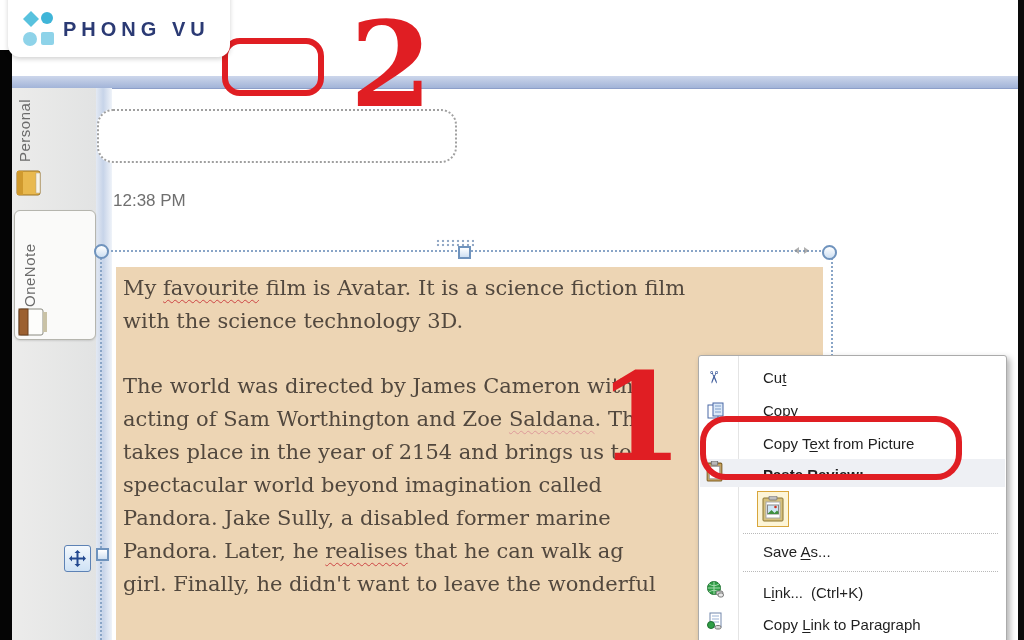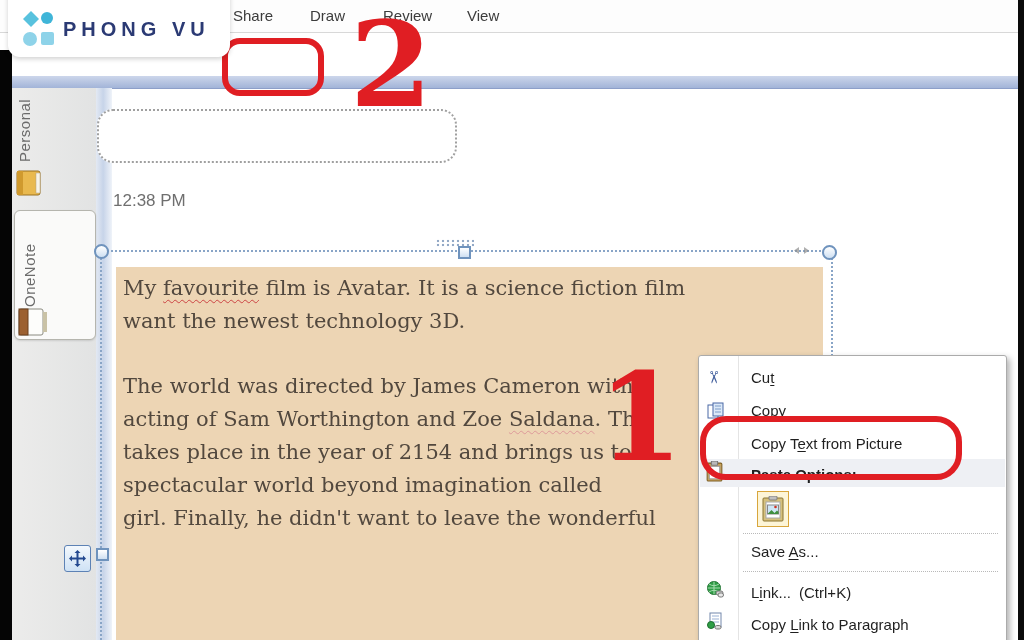--- a/index.html
+++ b/index.html
@@ -78,21 +78,21 @@
   .pgap{height:32px;}
   .sq{text-decoration:underline;text-decoration-style:wavy;text-decoration-color:#cc4444;
       text-decoration-thickness:1px;text-underline-offset:4px;}
   .sq2{text-decoration:underline;text-decoration-style:wavy;text-decoration-color:#dd9a9a;
       text-decoration-thickness:1px;text-underline-offset:4px;}
 
   
   .cmenu{position:absolute;left:698px;top:355px;width:307px;height:290px;background:#fff;
          border:1px solid #ababab;border-radius:3px;box-shadow:3px 3px 6px rgba(0,0,0,.3);z-index:50;}
   .gutter-line{position:absolute;left:39px;top:0;width:1px;height:100%;background:#e4e4e4;}
-  .mi{position:absolute;left:52px;font-size:15px;color:#1f1f1f;line-height:16px;white-space:nowrap;cursor:default;}
+  .mi{position:absolute;left:64px;font-size:15px;color:#1f1f1f;line-height:16px;white-space:nowrap;cursor:default;}
   .mi u{text-underline-offset:2px;}
   .mi-bold{font-weight:bold;}
   .po-band{position:absolute;left:1px;top:103px;width:305px;height:28px;background:#eef0f4;}
   .gicon{position:absolute;}
   .scissors{left:8px;top:11px;font-family:"DejaVu Sans",sans-serif;font-size:17px;color:#44619e;
             transform:rotate(90deg);}
   .paste-thumb{position:absolute;left:58px;top:135px;width:30px;height:34px;
             border:1px solid #d8a63c;background:#fdf5d7;display:flex;align-items:center;justify-content:center;}
   .msep{position:absolute;left:44px;width:255px;border-top:1px dotted #b9b9b9;}
   .shortcut{margin-left:8px;}
@@ -111,26 +111,20 @@
              border-radius:12px;box-shadow:0 2px 5px rgba(0,0,0,.18);z-index:70;}
   .logo-icon{position:absolute;left:14px;top:24px;}
   .logo-text{position:absolute;left:55px;top:32px;font-size:20px;font-weight:bold;color:#2b3a74;
              letter-spacing:5px;}
 </style>
 </head>
 <body>
 
 <div class="stage">
 
-  <div class="menubar">
-    <div class="menu-item" style="left:233px">Share</div>
-    <div class="menu-item" style="left:310px">Draw</div>
-    <div class="menu-item" style="left:383px">Review</div>
-    <div class="menu-item" style="left:467px">View</div>
-  </div>
 
   <div class="blueband"></div>
 
   <div class="bar-left"></div>
   <div class="bar-right"></div>
 
   <div class="sidebar">
     <div class="vlabel nb-personal-label">Personal</div>
     <div class="nb-personal-icon">
       <svg width="30" height="26" viewBox="0 0 30 26">
@@ -160,26 +154,28 @@
   <div class="grip"></div>
   <div class="tr-mini">
     <svg width="15" height="9" viewBox="0 0 15 9">
       <path d="M0 4.5 L5 1 v7 z" fill="#8e8e8e"></path>
         <path d="M15 4.5 L10 1 v7 z" fill="#8e8e8e"></path>
     </svg>
   </div>
 
   <div class="pic">
     <div class="pline"><span>My </span><span class="sq">favourite</span><span> film is Avatar. It is a science fiction film</span></div>
-    <div class="pline">want the newest technology 3D.</div>
+    <div class="pline">with the science technology 3D.</div>
     <div class="pgap"></div>
     <div class="pline">The world was directed by James Cameron with</div>
     <div class="pline"><span>acting of Sam Worthington and Zoe </span><span class="sq2">Saldana</span><span>. Th</span></div>
     <div class="pline">takes place in the year of 2154 and brings us to</div>
     <div class="pline">spectacular world beyond imagination called</div>
+    <div class="pline">Pandora. Jake Sully, a disabled former marine</div>
+    <div class="pline"><span>Pandora. Later, he </span><span class="sq">realises</span><span> that he can walk ag</span></div>
     <div class="pline">girl. Finally, he didn't want to leave the wonderful</div>
   </div>
 
   <div class="h-circle" style="left:94px;top:244px"></div>
   <div class="h-circle" style="left:822px;top:245px"></div>
   <div class="h-square" style="left:458px;top:246px"></div>
   <div class="h-square" style="left:96px;top:548px"></div>
   <div class="move-handle">
     <svg width="17" height="17" viewBox="0 0 17 17">
       <path d="M8.5 0 L11.5 3 H9.5 V7.5 H14 V5.5 L17 8.5 L14 11.5 V9.5 H9.5 V14 H11.5 L8.5 17 L5.5 14 H7.5 V9.5 H3 V11.5 L0 8.5 L3 5.5 V7.5 H7.5 V3 H5.5 Z" fill="#23488f"></path>
@@ -204,21 +200,21 @@
     <div class="mi" style="top:80px"><span>Copy T</span><u>e</u><span>xt from Picture</span></div>
 
     <div class="po-band"></div>
     <div class="gicon" style="left:7px;top:105px">
       <svg width="17" height="21" viewBox="0 0 16 20">
         <rect x="1" y="2" width="14" height="17" rx="1" fill="#caa35a" stroke="#7d5f25"></rect>
         <rect x="5" y="0" width="6" height="4" rx="1" fill="#b9b9b9" stroke="#777"></rect>
         <rect x="3" y="5" width="10" height="12" fill="#fff" stroke="#999"></rect>
       </svg>
     </div>
-    <div class="mi mi-bold" style="top:111px">Paste Options:</div>
+    <div class="mi mi-bold" style="top:111px">Paste Review:</div>
 
     <div class="paste-thumb">
       <svg width="22" height="26" viewBox="0 0 22 26">
         <rect x="1" y="2" width="20" height="23" rx="1" fill="#d5c07c" stroke="#8a7432"></rect>
         <rect x="7" y="0" width="8" height="4" rx="1" fill="#c0c0c0" stroke="#808080"></rect>
         <rect x="4" y="6" width="14" height="16" fill="#fff" stroke="#aaa"></rect>
         <rect x="5.5" y="9" width="11" height="9" fill="#cfe6f5" stroke="#888"></rect>
         <path d="M5.5 18 l4 -4 3 3 2.5 -2.5 1.5 1.5 v2 z" fill="#3f8f3f"></path>
         <circle cx="13.5" cy="11" r="1.3" fill="#d03020"></circle>
       </svg>

